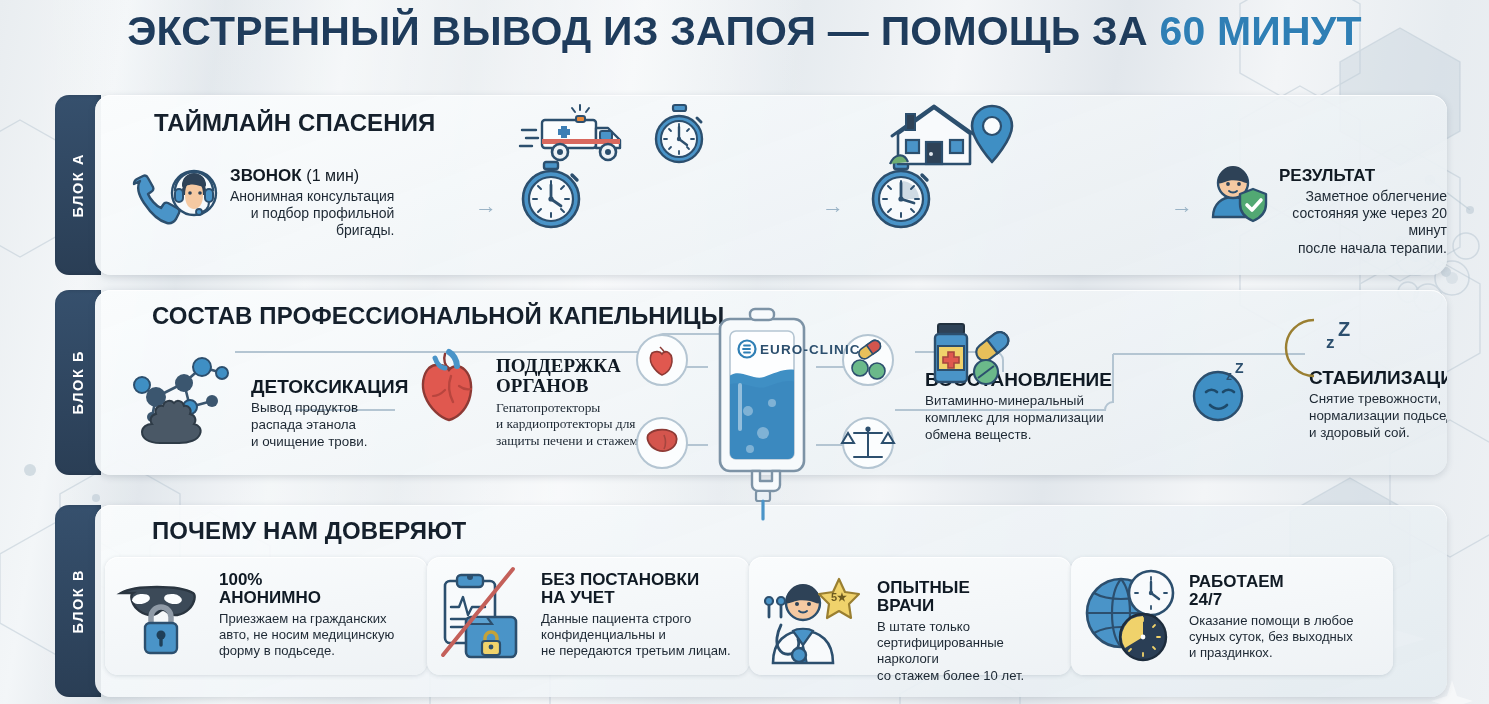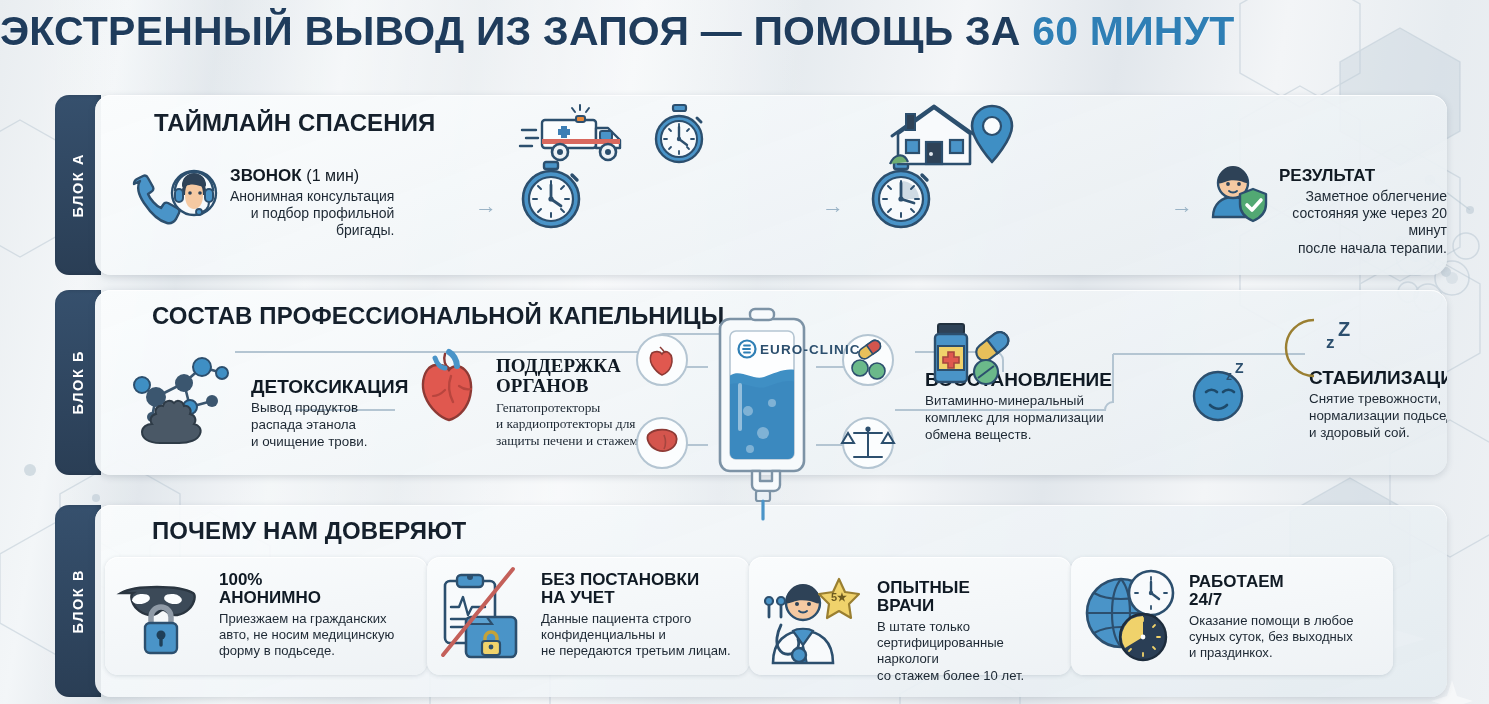--- a/index.html
+++ b/index.html
@@ -15,21 +15,21 @@
         #e9edf0 0%, #f3f6f8 8%, #dfe5ea 14%, #f2f5f7 22%,
         #e4e9ed 30%, #f5f7f9 40%, #e6ebef 50%, #f4f6f8 60%,
         #e2e7ec 70%, #f3f5f7 80%, #e7ecf0 90%, #eef1f4 100%);
   }
   
   .bg-deco { position: absolute; inset: 0; pointer-events: none; z-index: 0; }
 
   
   .title-bar {
     position: absolute; top: 8px; left: 0; width: 100%;
-    z-index: 5;
+    text-align: center; z-index: 5;
   }
   .title-bar h1 {
     font-size: 41px; font-weight: bold; letter-spacing: .2px;
     color: #1f3c5c; white-space: nowrap;
     text-shadow: 0 1px 1px rgba(255,255,255,.8);
   }
   .title-bar h1 .accent { color: #2f7fb5; }
 
   
   .block { position: absolute; z-index: 4; display: flex; }

